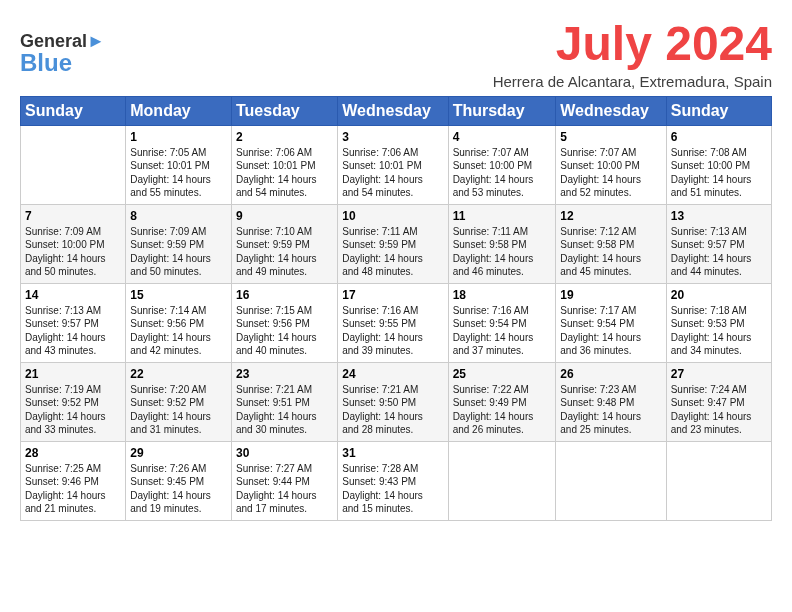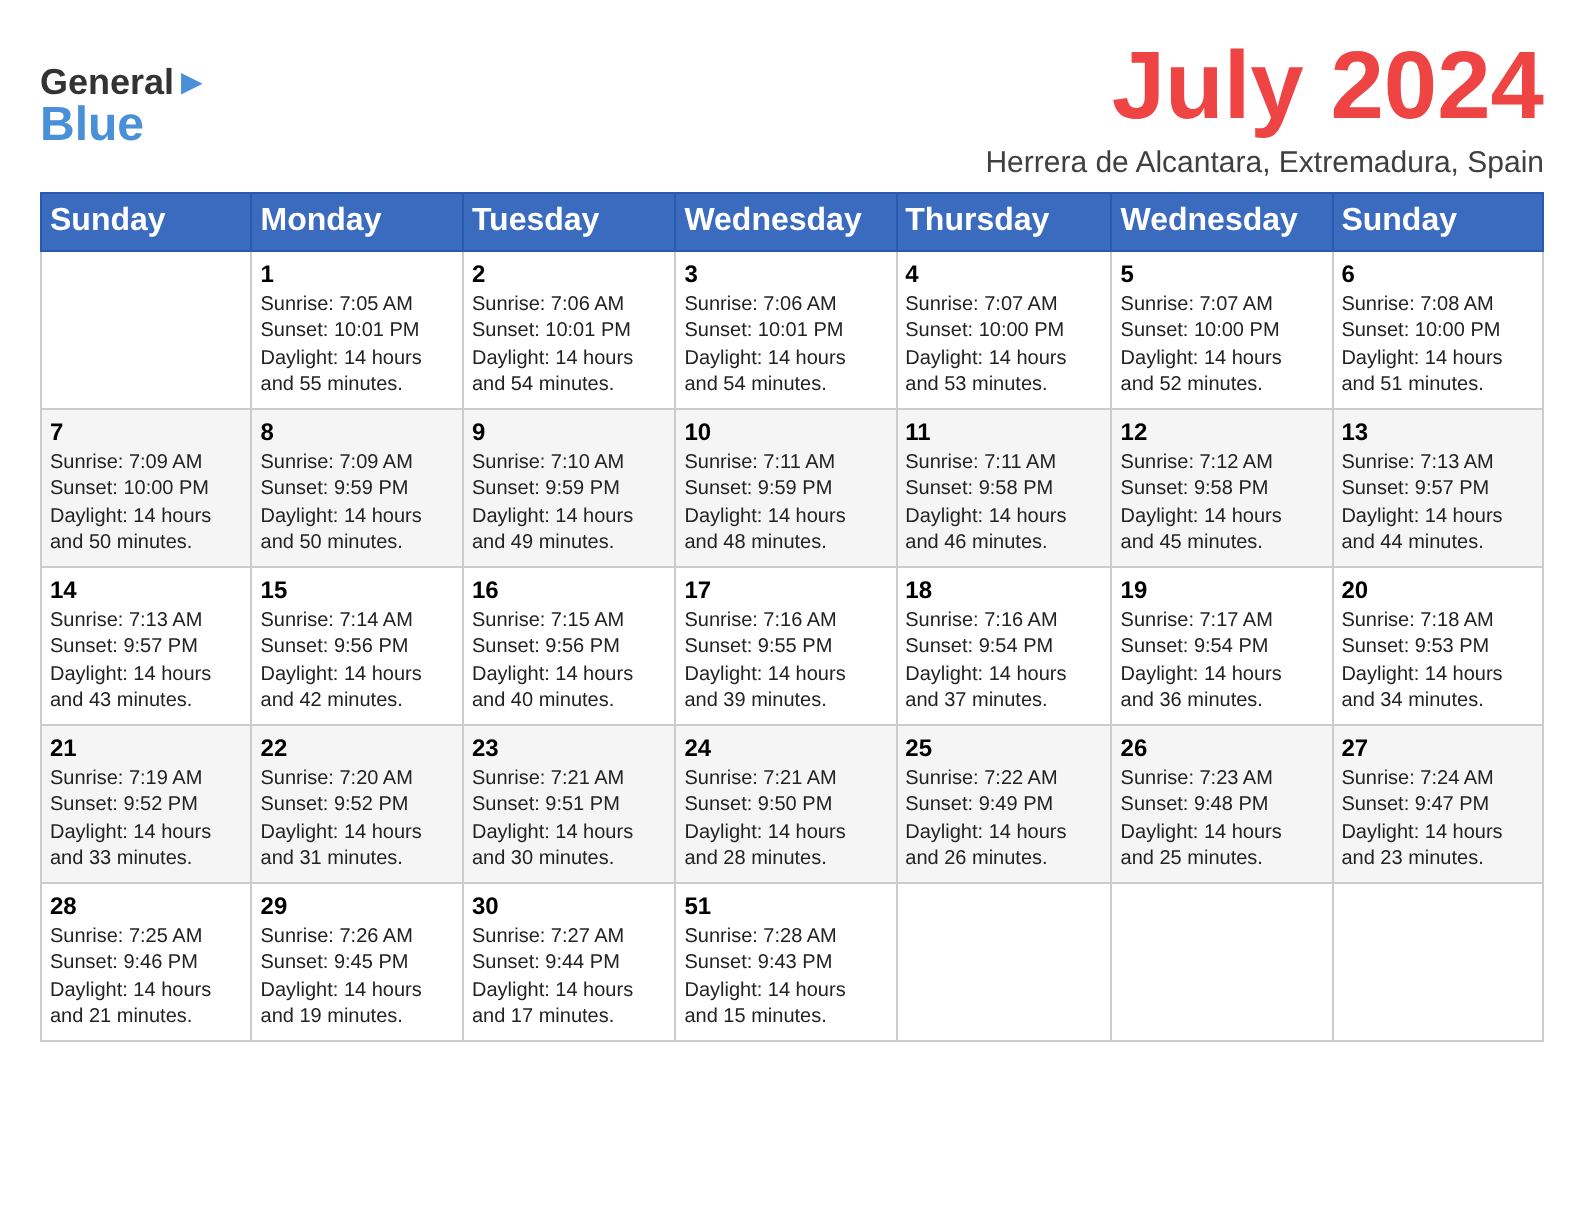--- a/index.html
+++ b/index.html
@@ -238,21 +238,21 @@
           </td>
           <td>
             <span class="day-num">29</span>
             <div class="day-info">Sunrise: 7:26 AM<br>Sunset: 9:45 PM<br>Daylight: 14 hours<br>and 19 minutes.</div>
           </td>
           <td>
             <span class="day-num">30</span>
             <div class="day-info">Sunrise: 7:27 AM<br>Sunset: 9:44 PM<br>Daylight: 14 hours<br>and 17 minutes.</div>
           </td>
           <td>
-            <span class="day-num">51</span>
+            <span class="day-num">31</span>
             <div class="day-info">Sunrise: 7:28 AM<br>Sunset: 9:43 PM<br>Daylight: 14 hours<br>and 15 minutes.</div>
           </td>
           <td class="empty"></td>
           <td class="empty"></td>
           <td class="empty"></td>
         </tr>
       </tbody>
   </table>
 </div>
 

